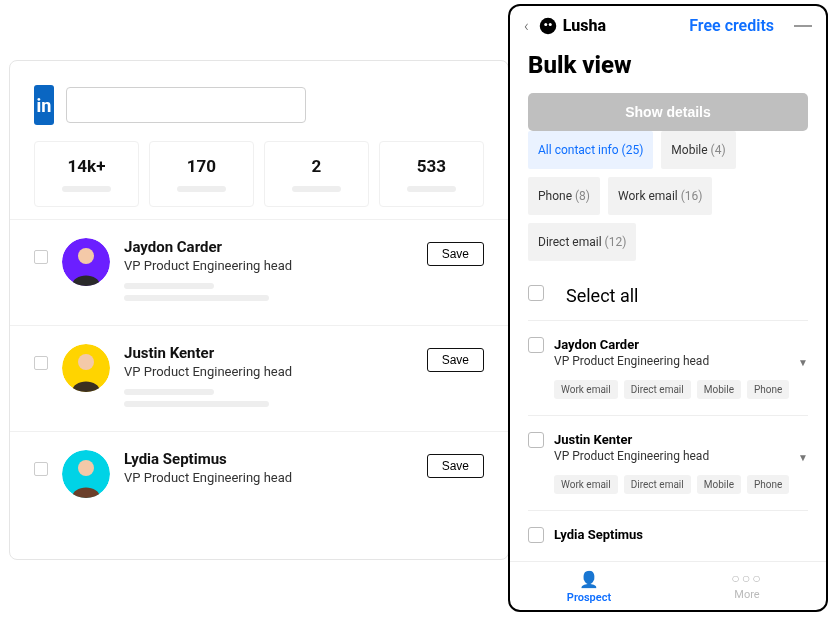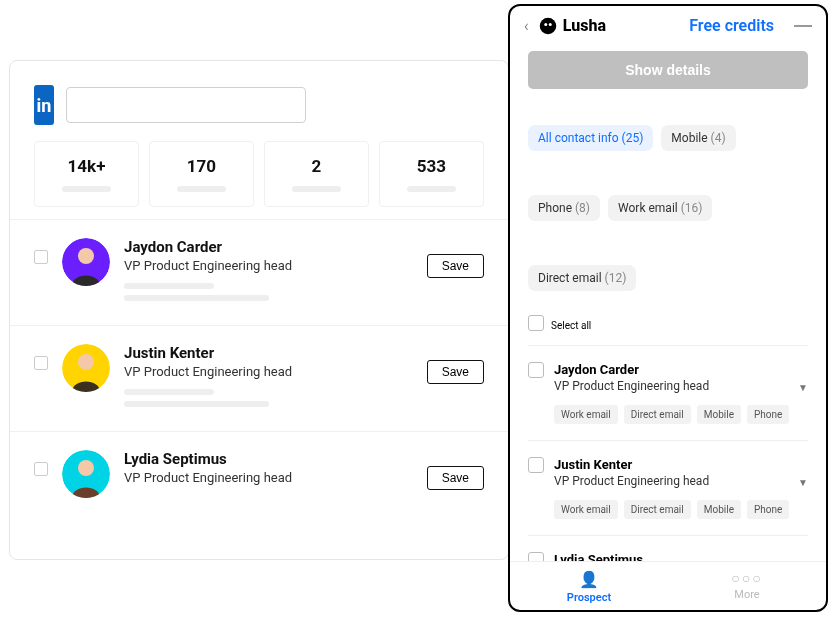--- a/index.html
+++ b/index.html
@@ -107,21 +107,21 @@
   .skel { height: 6px; background: #eee; border-radius: 3px; margin-bottom: 6px; }
   .skel.a { width: 90px; }
   .skel.b { width: 145px; }
   .save-btn {
     border: 1px solid #111;
     background: #fff;
     font-size: 12px;
     padding: 4px 14px;
     border-radius: 3px;
     cursor: pointer;
-    margin-top: 16px;
+    margin-top: 4px;
     font-weight: 500;
   }
 
   
   .panel {
     position: absolute;
     right: 12px;
     top: 4px;
     width: 320px;
     height: 608px;
@@ -191,41 +191,40 @@
   }
 
   .chips {
     display: flex;
     flex-wrap: wrap;
     gap: 8px;
     margin-bottom: 16px;
   }
   .chip {
     background: #f2f2f2;
-    padding: 6px 10px;
-    border-radius: 7px;
+    padding: 12px 10px;
+    border-radius: 2px;
     font-size: 12px;
     cursor: pointer;
     color: #333;
-    margin-top: 36px;
   }
   .chip.active {
     background: #eaf2ff;
     color: #0f6fff;
   }
   .chip .cnt { color: #888; }
   .chip.active .cnt { color: #0f6fff; }
 
   .select-all-row {
     display: flex;
-    align-items: flex-end;
-    gap: 7px;
+    align-items: flex-start;
+    gap: 22px;
     padding: 8px 0 14px 0;
     border-bottom: 1px solid #eee;
-    font-size: 10px;
+    font-size: 18px;
   }
   .cb {
     width: 16px;
     height: 16px;
     border: 1.5px solid #bbb;
     border-radius: 3px;
     cursor: pointer;
     flex-shrink: 0;
   }
 
@@ -377,20 +376,21 @@
           </svg>
       </span>
       <span>Lusha</span>
     </div>
     <div class="spacer"></div>
     <span class="free-credits">Free credits</span>
     <div class="minimize"></div>
   </div>
 
   <div class="panel-inner">
+    <div class="bulk-title">Bulk view</div>
     <button class="show-details-btn">Show details</button>
 
     <div class="chips">
       <div class="chip active">
         <span>All contact info</span> <span class="cnt">(25)</span>
       </div>
       <div class="chip">
         <span>Mobile</span> <span class="cnt">(4)</span>
       </div>
       <div class="chip">

